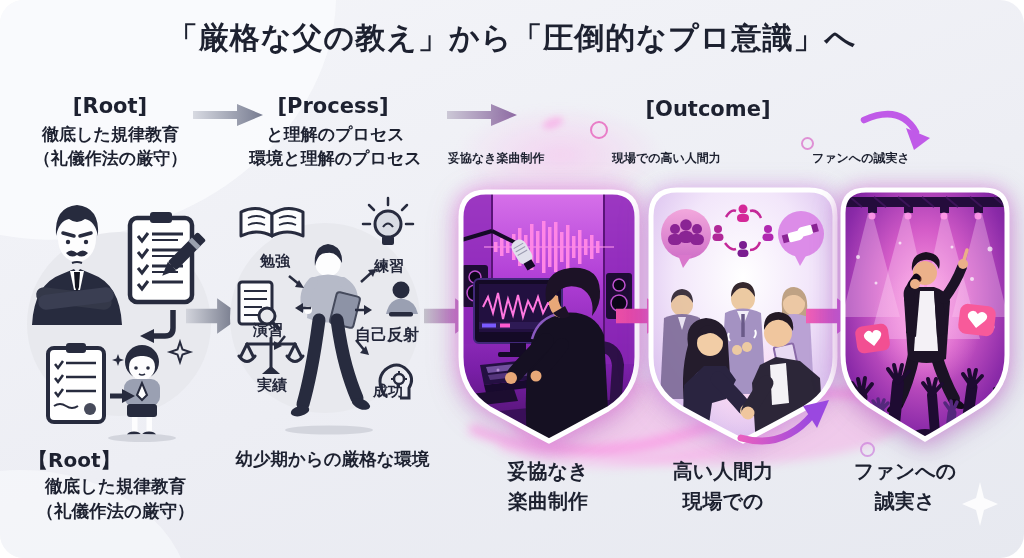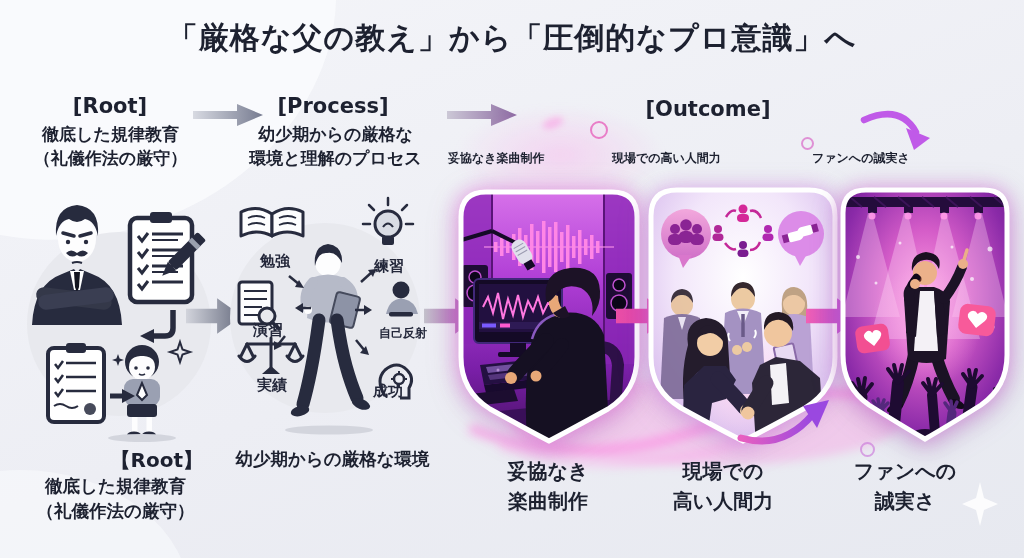--- a/index.html
+++ b/index.html
@@ -1,27 +1,28 @@
 <!DOCTYPE html>
 <html><head>
 <meta charset="utf-8">
 <style>
   html,body{margin:0;padding:0;}
   #canvas{
     position:relative; width:1024px; height:558px; overflow:hidden;
     background:linear-gradient(160deg,#f4f5f9 0%,#edeef4 55%,#e7e9f0 100%);
     font-family:"DejaVu Sans","Liberation Sans",sans-serif;
+    border-radius:24px;
   }
   .abs{position:absolute;}
   .jp{color:#1d2130; text-align:center; white-space:nowrap;}
   .title{font-size:30px; font-weight:800; letter-spacing:1px; width:100%; text-align:center;}
   .tag{font-size:21px; font-weight:800; text-align:center;}
   .sub{font-size:17px; font-weight:700; line-height:1.4; text-align:center;}
   .ocap{font-size:12px; font-weight:800; text-align:left;}
-  .ftag{font-size:20px; font-weight:800; text-align:right;}
+  .ftag{font-size:20px; font-weight:800; text-align:left;}
   .fsub{font-size:17.5px; font-weight:700; line-height:1.42; text-align:center;}
   .fcap{font-size:20px; font-weight:800; line-height:1.5; }
   .plabel{font-size:15px; font-weight:700; color:#23273a; position:absolute; transform:translateX(-50%); white-space:nowrap;}
   .wave{background:#fafbfd; border-radius:50%;}
   .glow3{filter:drop-shadow(0 0 10px rgba(244,120,230,.55)) drop-shadow(0 6px 12px rgba(120,40,140,.30));}
   .glow4{filter:drop-shadow(0 0 9px rgba(220,140,235,.50)) drop-shadow(0 6px 12px rgba(140,80,170,.28));}
   .glow5{filter:drop-shadow(0 0 9px rgba(230,120,225,.50)) drop-shadow(0 6px 12px rgba(110,40,140,.32));}
   .ring{border-radius:50%;}
 </style>
 </head>
@@ -45,21 +46,21 @@
         <linearGradient id="h1g" x1="0" y1="0" x2="1" y2="0">
           <stop offset="0" stop-color="#d8dae2"></stop>
           <stop offset="1" stop-color="#767b90"></stop>
         </linearGradient>
       </defs>
     <polygon points="0,9 44,9 44,2 70,13 44,24 44,17 0,17" fill="url(#h1g)"></polygon>
   </svg>
 
   <div class="abs jp tag" style="left:243px; top:94px; width:180px;">[Process]</div>
   <div class="abs jp sub" style="left:238px; top:123px; width:195px;">
-    <div>幼少期からの厳格な</div>
+    <div>と理解のプロセス</div>
     <div>環境と理解のプロセス</div>
   </div>
 
   <svg class="abs" style="left:447px; top:102px;" width="70" height="26" viewBox="0 0 70 26">
     <defs>
         <linearGradient id="h2g" x1="0" y1="0" x2="1" y2="0">
           <stop offset="0" stop-color="#ccc8d6"></stop>
           <stop offset="1" stop-color="#8c6aa2"></stop>
         </linearGradient>
       </defs>
@@ -259,21 +260,21 @@
         <line x1="70" y1="146" x2="62" y2="156"></line>
           <polygon points="59,160 59,151 67,156" stroke="none"></polygon>
         <line x1="141" y1="150" x2="150" y2="161"></line>
           <polygon points="154,165 145,163 151,156" stroke="none"></polygon>
       </g>
       <ellipse cx="114" cy="240" rx="44" ry="4.5" fill="#d3d5dd"></ellipse>
     </svg>
     <span class="plabel" style="left:60px; top:62px;">勉強</span>
     <span class="plabel" style="left:174px; top:67px;">練習</span>
     <span class="plabel" style="left:53px; top:131px;">演習</span>
-    <span class="plabel" style="left:188px; top:135px; font-size:12px;">自己反射</span>
+    <span class="plabel" style="left:172px; top:135px; font-size:16px;">自己反射</span>
     <span class="plabel" style="left:57px; top:186px;text-align:right;">実績</span>
     <span class="plabel" style="left:173px; top:192px;">成功</span>
   </div>
 
   <svg class="abs" style="left:424px; top:295px;" width="56" height="42" viewBox="0 0 54 40">
     <defs>
         <linearGradient id="a23" x1="0" y1="0" x2="1" y2="0">
           <stop offset="0" stop-color="#c4c2cc"></stop>
           <stop offset="1" stop-color="#aa3cb0"></stop>
         </linearGradient>
@@ -652,22 +653,22 @@
     <div class="jp fsub">（礼儀作法の厳守）</div>
   </div>
   <div class="abs" style="left:225px; top:447px; width:215px;">
     <div class="jp fsub">幼少期からの厳格な環境</div>
   </div>
   <div class="abs" style="left:468px; top:456px; width:160px;">
     <div class="jp fcap">妥協なき</div>
     <div class="jp fcap">楽曲制作</div>
   </div>
   <div class="abs" style="left:643px; top:456px; width:160px;">
+    <div class="jp fcap">高い人間力</div>
     <div class="jp fcap">現場での</div>
-    <div class="jp fcap">高い人間力</div>
   </div>
   <div class="abs" style="left:825px; top:456px; width:160px;">
     <div class="jp fcap">ファンへの</div>
     <div class="jp fcap">誠実さ</div>
   </div>
 
   <svg class="abs" style="left:962px; top:482px;" width="36" height="44" viewBox="0 0 36 44">
     <path d="M18,0 L22,16 36,22 22,28 18,44 14,28 0,22 14,16 Z" fill="#ffffff" opacity=".85"></path>
   </svg>
 

